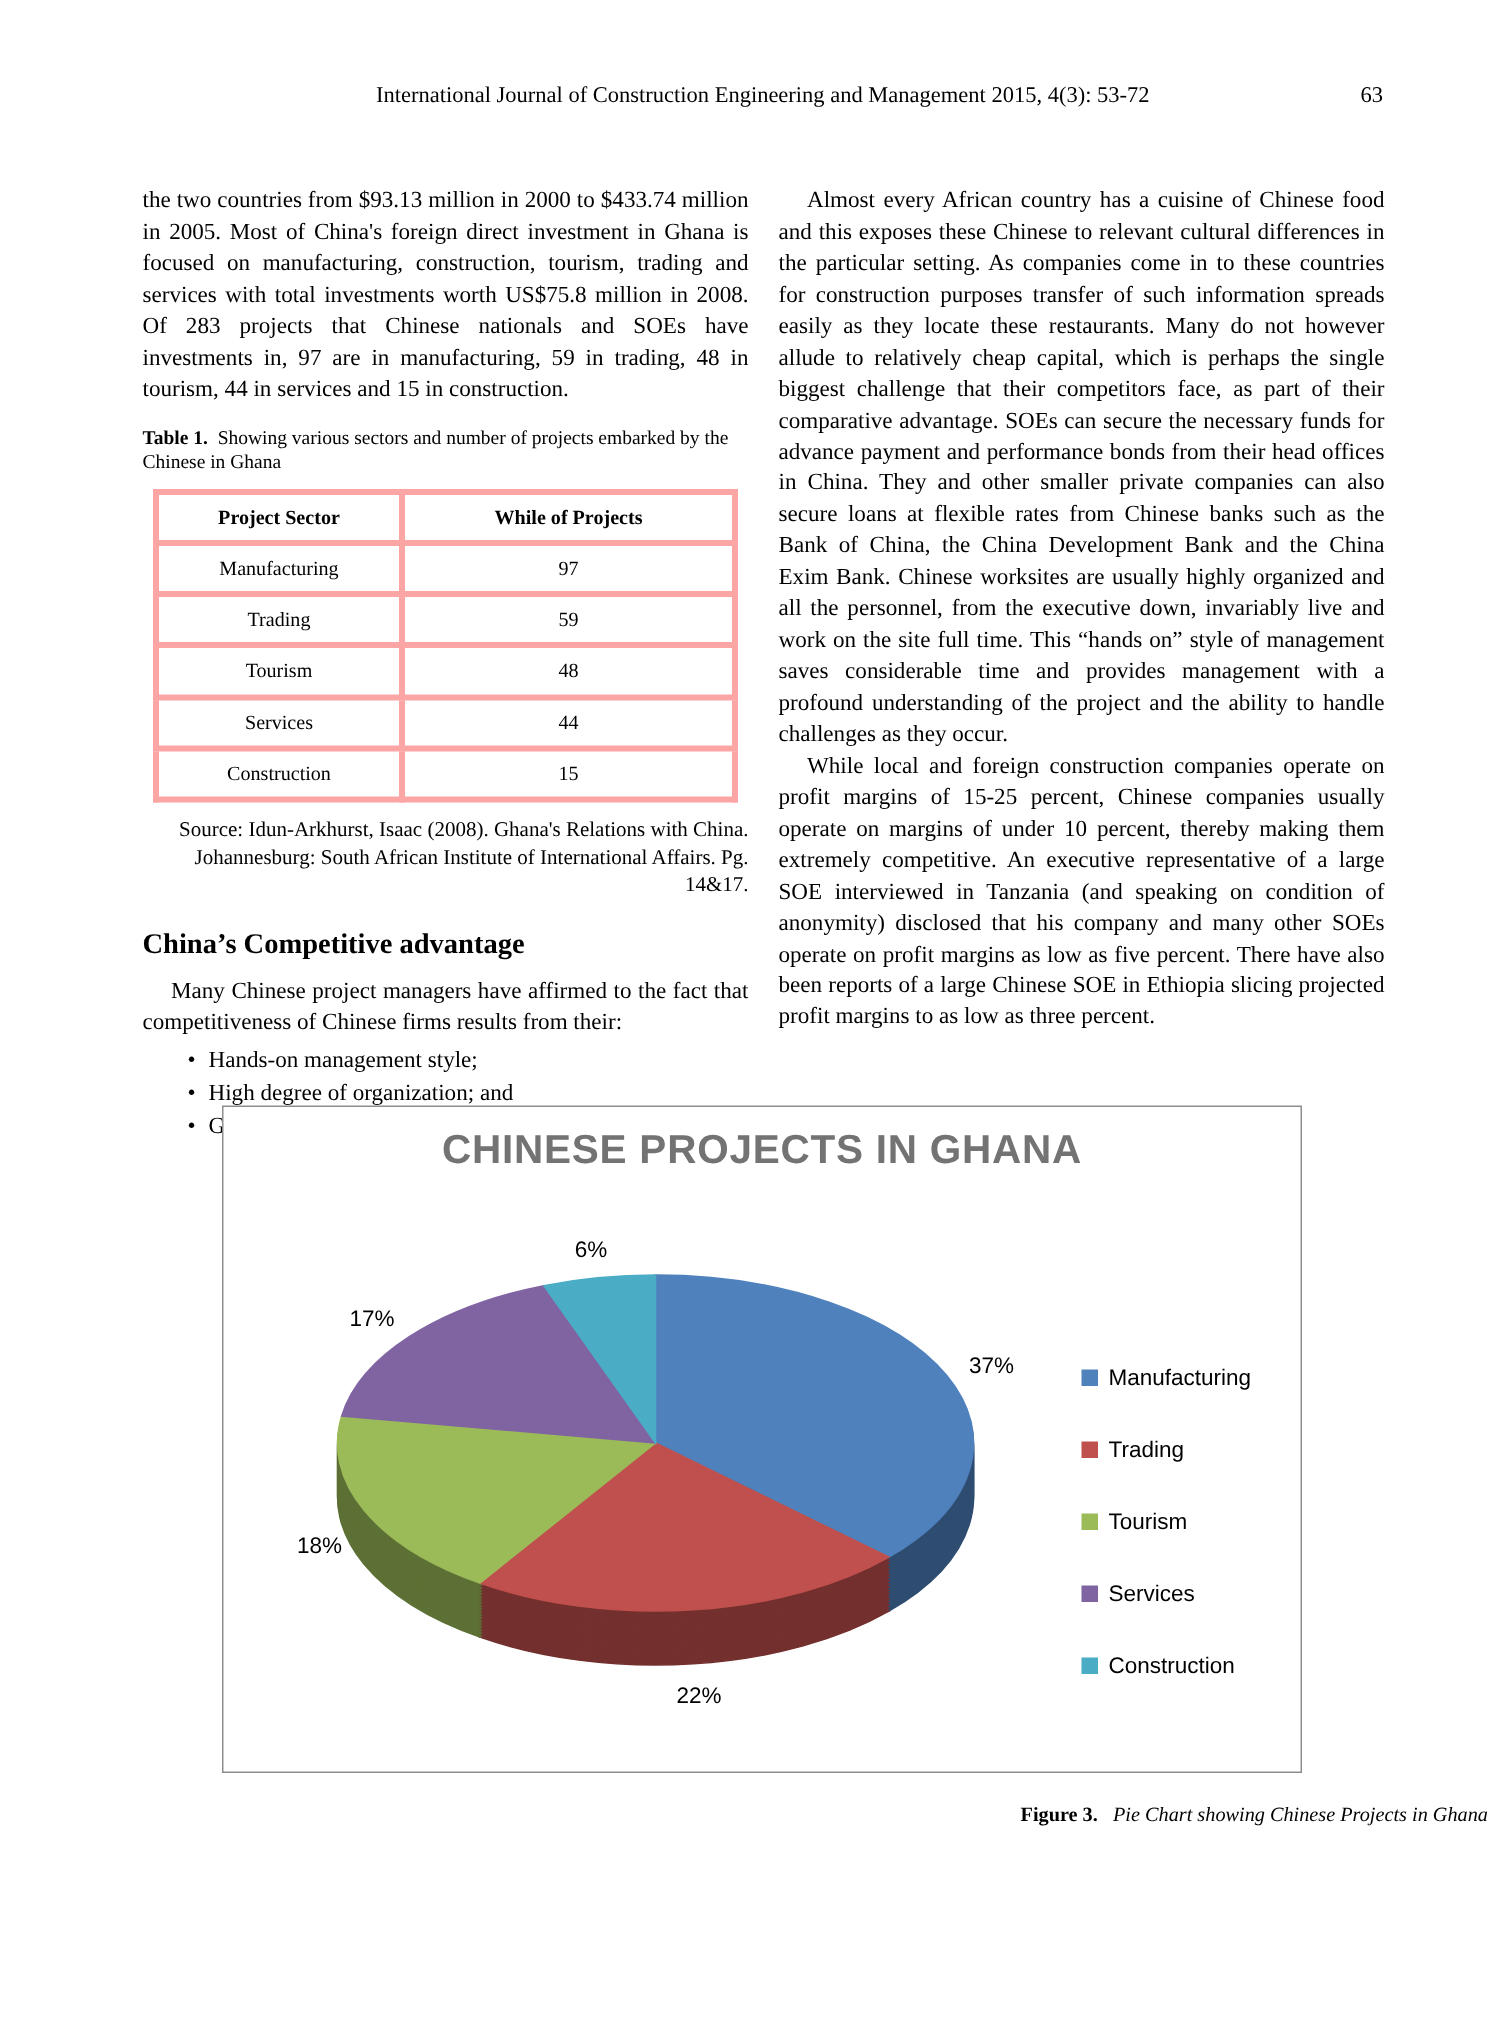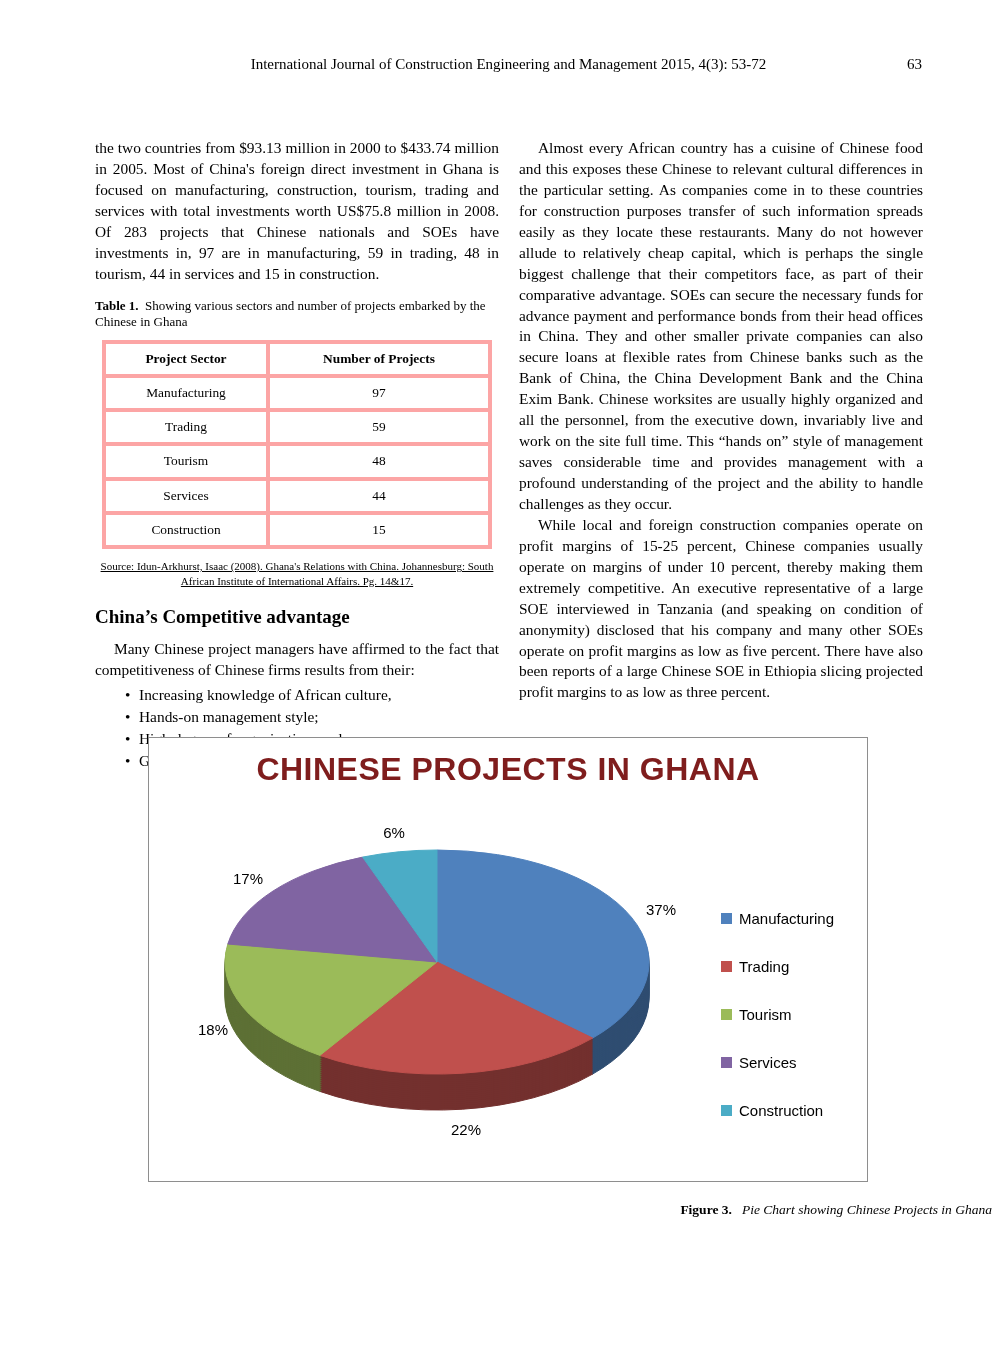--- a/index.html
+++ b/index.html
@@ -2,43 +2,43 @@
 <html><head>
 <meta charset="utf-8">
 <style>
   html,body{margin:0;padding:0;background:#ffffff;}
   body{width:992px;height:1347px;position:relative;font-family:"Liberation Serif",serif;color:#000;overflow:hidden;}
   .page{position:absolute;inset:0;background:#fff;}
 
   .header{position:absolute;top:56px;left:95px;right:70px;text-align:center;font-size:15px;}
   .pageno{position:absolute;right:0;top:0;}
 
-  .columns{position:absolute;top:124px;left:95px;width:828px;display:flex;gap:20px;margin-top:14px;}
+  .columns{position:absolute;top:124px;left:95px;width:828px;display:flex;gap:20px;}
   .col{width:404px;font-size:15.4px;line-height:1.36;text-align:justify;}
   .col p{margin:0;}
   .p-gap{margin-bottom:13px !important;}
   .indent{text-indent:19px;}
 
   .tbl-caption{font-size:13px;line-height:1.28;text-align:left;margin:0 0 9px 0 !important;}
   table.projects{border-collapse:collapse;margin:0 auto 10px auto;font-size:13.4px;}
   table.projects th,table.projects td{border:4px solid #fca5a5;text-align:center;padding:6px 6px;}
   table.projects th{font-weight:bold;}
   table.projects td.c1,table.projects th.c1{width:148px;}
   table.projects td.c2,table.projects th.c2{width:206px;}
 
-  .source{font-size:11px;line-height:1.32;text-align:center;margin:2px 0 16px 0 !important;text-decoration:underline;}
+  .source{font-size:14px;line-height:1.32;text-align:right;margin:2px 0 16px 0 !important;}
   .sec-head{font-weight:bold;font-size:19px;margin:4px 0 9px 0;}
   ul.bullets{list-style:none;margin:4px 0 0 0;padding:0 0 0 30px;text-align:left;}
   ul.bullets li{margin:0 0 1px 0;}
   ul.bullets li::before{content:"\2022";display:inline-block;width:14px;}
 
   .figure-box{position:absolute;left:148px;top:737px;width:718px;height:443px;border:1px solid #8e8e8e;background:#fff;}
   .figure-box svg{position:absolute;left:0;top:0;}
   .chart-title{position:absolute;top:13px;left:0;right:0;text-align:center;
-    font-family:"Liberation Sans",sans-serif;font-weight:700;font-size:32px;letter-spacing:0.5px;color:#7f1d1d;}
+    font-family:"Liberation Sans",sans-serif;font-weight:700;font-size:27px;letter-spacing:0.5px;color:#737373;}
   .pct{font-family:"Liberation Sans",sans-serif;font-size:15px;fill:#000;}
   #legend{position:absolute;left:572px;top:172px;display:flex;flex-direction:column;gap:31px;
     font-family:"Liberation Sans",sans-serif;font-size:15px;color:#000;}
   .legend-item{display:flex;align-items:center;gap:7px;white-space:nowrap;}
   .swatch{width:11px;height:11px;display:inline-block;flex:0 0 auto;}
 
   .fig-caption{position:absolute;top:1202px;left:0;width:100%;text-align:right;font-size:13.5px;}
   .fig-caption .lbl{font-weight:bold;}
   .fig-caption .txt{font-style:italic;}
 </style>
@@ -56,21 +56,21 @@
 
     <div class="col">
       <p class="p-gap">the two countries from $93.13 million in 2000 to $433.74 million in 2005. Most of China's foreign direct investment in Ghana is focused on manufacturing, construction, tourism, trading and services with total investments worth US$75.8 million in 2008. Of 283 projects that Chinese nationals and SOEs have investments in, 97 are in manufacturing, 59 in trading, 48 in tourism, 44 in services and 15 in construction.</p>
 
       <p class="tbl-caption"><b>Table 1.</b>&nbsp;&nbsp;<span>Showing various sectors and number of projects embarked by the Chinese in Ghana</span></p>
 
       <table class="projects">
         <thead>
           <tr>
             <th class="c1">Project Sector</th>
-            <th class="c2">Number of Projects</th>
+            <th class="c2">While of Projects</th>
           </tr>
         </thead>
         <tbody>
           <tr>
             <td class="c1">Manufacturing</td>
             <td class="c2">97</td>
           </tr>
           <tr>
             <td class="c1">Trading</td>
             <td class="c2">59</td>
@@ -90,21 +90,20 @@
         </tbody>
       </table>
 
       <p class="source">Source: Idun-Arkhurst, Isaac (2008). Ghana's Relations with China. Johannesburg: South African Institute of International Affairs. Pg. 14&amp;17.</p>
 
       <div class="sec-head">China’s Competitive advantage</div>
 
       <p class="indent">Many Chinese project managers have affirmed to the fact that competitiveness of Chinese firms results from their:</p>
 
       <ul class="bullets">
-        <li>Increasing knowledge of African culture,</li>
         <li>Hands-on management style;</li>
         <li>High degree of organization; and</li>
         <li>General aptitude for hard work.</li>
       </ul>
     </div>
 
     <div class="col">
       <p class="indent">Almost every African country has a cuisine of Chinese food and this exposes these Chinese to relevant cultural differences in the particular setting. As companies come in to these countries for construction purposes transfer of such information spreads easily as they locate these restaurants. Many do not however allude to relatively cheap capital, which is perhaps the single biggest challenge that their competitors face, as part of their comparative advantage. SOEs can secure the necessary funds for advance payment and performance bonds from their head offices in China. They and other smaller private companies can also secure loans at flexible rates from Chinese banks such as the Bank of China, the China Development Bank and the China Exim Bank. Chinese worksites are usually highly organized and all the personnel, from the executive down, invariably live and work on the site full time. This “hands on” style of management saves considerable time and provides management with a profound understanding of the project and the ability to handle challenges as they occur.</p>
       <p class="indent">While local and foreign construction companies operate on profit margins of 15-25 percent, Chinese companies usually operate on margins of under 10 percent, thereby making them extremely competitive. An executive representative of a large SOE interviewed in Tanzania (and speaking on condition of anonymity) disclosed that his company and many other SOEs operate on profit margins as low as five percent. There have also been reports of a large Chinese SOE in Ethiopia slicing projected profit margins to as low as three percent.</p>
     </div>

